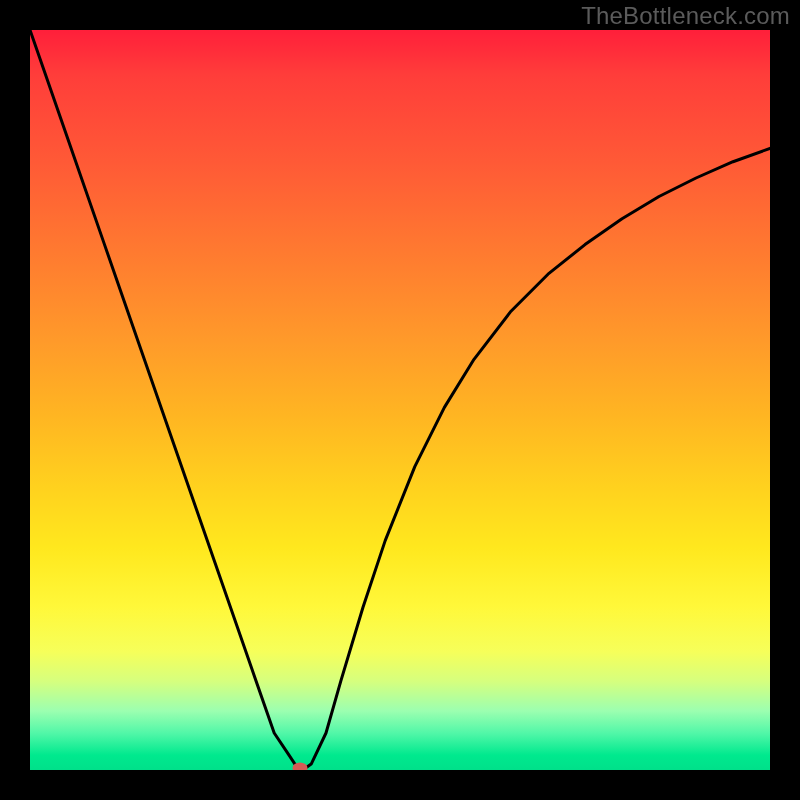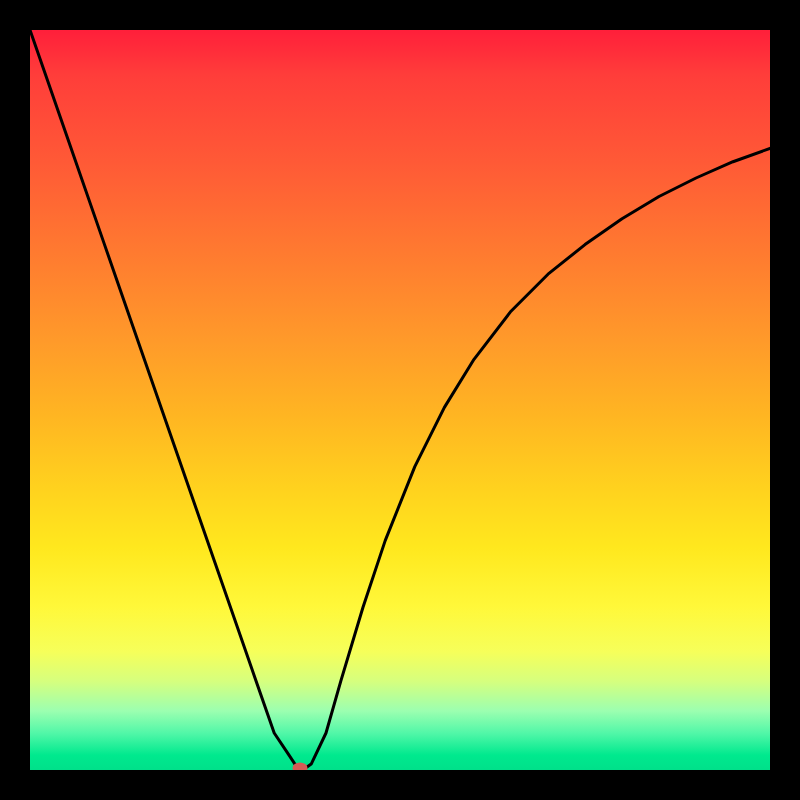--- a/index.html
+++ b/index.html
@@ -71,20 +71,21 @@
     background: #d55b55;
     border-radius: 50% / 50%;
     z-index: 3;
     transform: translate(-50%, -50%);
   }
 </style>
 </head>
 <body>
 
 <div class="frame">
+  <div class="watermark">TheBottleneck.com</div>
 
   <div class="plot-area">
     <div class="gradient"></div>
 
     <svg class="curve-svg" viewBox="0 0 740 740" preserveAspectRatio="none">
       <path fill="none" stroke="#000000" stroke-width="3" stroke-linejoin="round" stroke-linecap="round" d="M0.00 0.00 L37.00 106.56 L74.00 213.12 L111.00 319.68 L148.00 426.24 L185.00 532.80 L222.00 639.36 L244.20 703.00 L259.00 725.20 L266.40 736.30 L273.80 739.26 L281.20 734.08 L296.00 703.00 L310.80 651.20 L333.00 577.20 L355.20 510.60 L384.80 436.60 L414.40 377.40 L444.00 329.30 L481.00 281.20 L518.00 244.20 L555.00 214.60 L592.00 188.70 L629.00 166.50 L666.00 148.00 L703.00 131.72 L740.00 118.40"></path>
     </svg>
 
     <div class="marker" style="left: 270.1px; top: 737.78px; background: rgb(213, 91, 85);"></div>
   </div>

